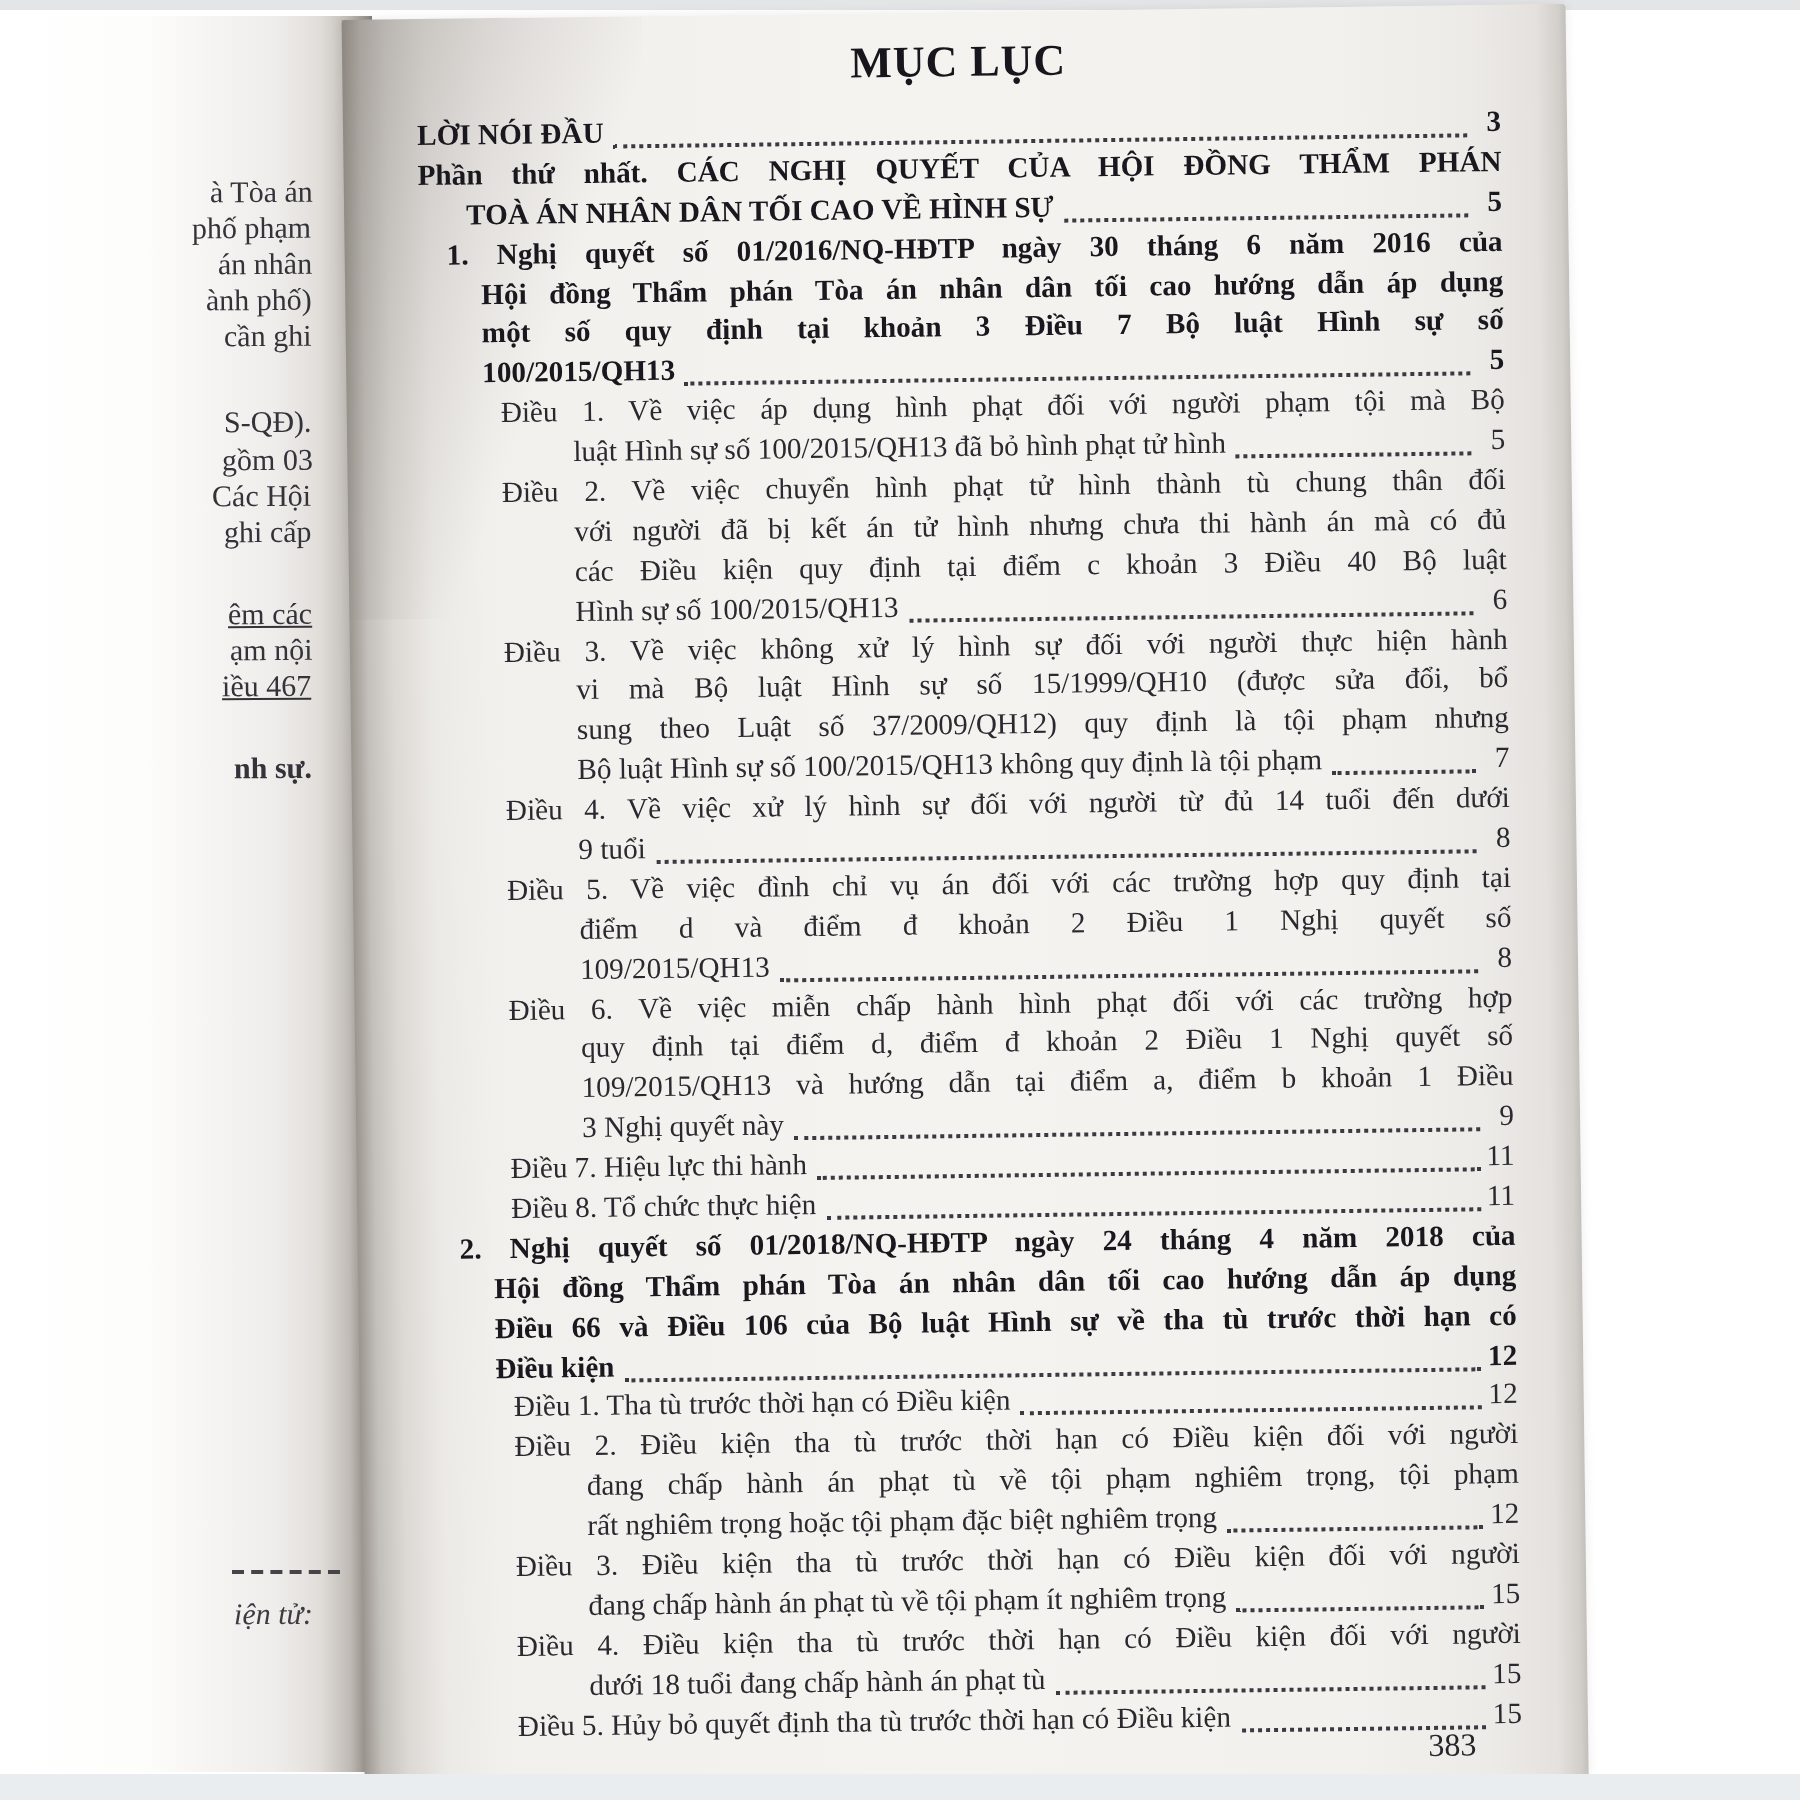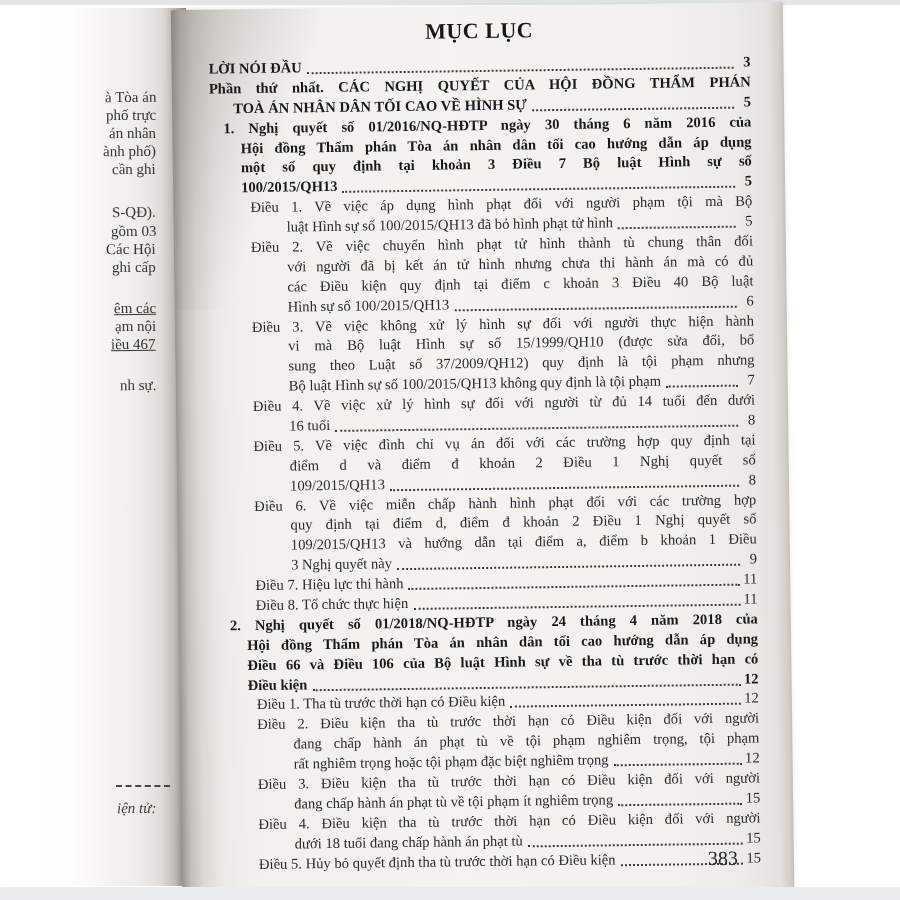--- a/index.html
+++ b/index.html
@@ -56,45 +56,45 @@
     height:19.9px;overflow:hidden;
   }
   .lastline{display:flex;align-items:flex-end;height:19.9px;overflow:hidden;}
   .lastline .t{white-space:nowrap;}
   .leader{
     flex:1;min-width:10px;height:0;align-self:flex-end;
     border-bottom:2px dotted #3b3a42;margin:0 3px 4px 5px;
   }
   .pg{white-space:nowrap;min-width:14px;text-align:right;}
   .folio{
-    position:absolute;right:56px;bottom:20px;
-    font-size:20px;color:#26252c;
+    position:absolute;right:56px;bottom:7px;
+    font-size:16px;color:#26252c;
   }
 </style>
 </head>
 <body>
 
 <div class="top-strip"></div>
 
 <div class="left-page">
 
   <div class="left-rule" style="top:777px;"></div>
 <div class="left-frag" style="top: 80px;">à Tòa án</div>
-    <div class="left-frag" style="top: 98px;">phố trực</div>
+    <div class="left-frag" style="top: 98px;">phố phạm</div>
     <div class="left-frag" style="top: 116px;">án nhân</div>
     <div class="left-frag" style="top: 134px;">ành phố)</div>
     <div class="left-frag" style="top: 152px;">cần ghi</div>
     <div class="left-frag" style="top: 195px;">S-QĐ).</div>
     <div class="left-frag" style="top: 214px;">gồm 03</div>
     <div class="left-frag" style="top: 232px;">Các Hội</div>
     <div class="left-frag" style="top: 250px;">ghi cấp</div>
     <div class="left-frag" style="top: 291px; text-decoration: underline;">êm các</div>
     <div class="left-frag" style="top: 309px;">ạm nội</div>
     <div class="left-frag" style="top: 327px; text-decoration: underline;">iều 467</div>
-    <div class="left-frag" style="top: 368px;">nh sự.</div>
+    <div class="left-frag" style="top: 368px; font-weight: bold;">nh sự.</div>
     <div class="left-frag italic" style="top: 791px;">iện tử:</div>
   </div>
 
 <div class="page-main">
   <div class="spine-curl"></div>
   <div class="content">
     <div class="title">MỤC LỤC</div>
     <div class="toc" id="toc">
         <div class="entry bold">
           <div class="lastline" style="padding-left: 0px;">
@@ -145,21 +145,21 @@
           <div class="line" style="padding-left: 76px;">sung theo Luật số 37/2009/QH12) quy định là tội phạm nhưng</div>
           <div class="lastline" style="padding-left: 76px;">
             <span class="t">Bộ luật Hình sự số 100/2015/QH13 không quy định là tội phạm</span>
             <span class="leader"></span>
             <span class="pg">7</span>
           </div>
         </div>
         <div class="entry">
           <div class="line" style="padding-left: 40px;">Điều 4. Về việc xử lý hình sự đối với người từ đủ 14 tuổi đến dưới</div>
           <div class="lastline" style="padding-left: 76px;">
-            <span class="t">16 tuổi</span>
+            <span class="t">9 tuổi</span>
             <span class="leader"></span>
             <span class="pg">8</span>
           </div>
         </div>
         <div class="entry">
           <div class="line" style="padding-left: 40px;">Điều 5. Về việc đình chỉ vụ án đối với các trường hợp quy định tại</div>
           <div class="line" style="padding-left: 76px;">điểm d và điểm đ khoản 2 Điều 1 Nghị quyết số</div>
           <div class="lastline" style="padding-left: 76px;">
             <span class="t">109/2015/QH13</span>
             <span class="leader"></span>

